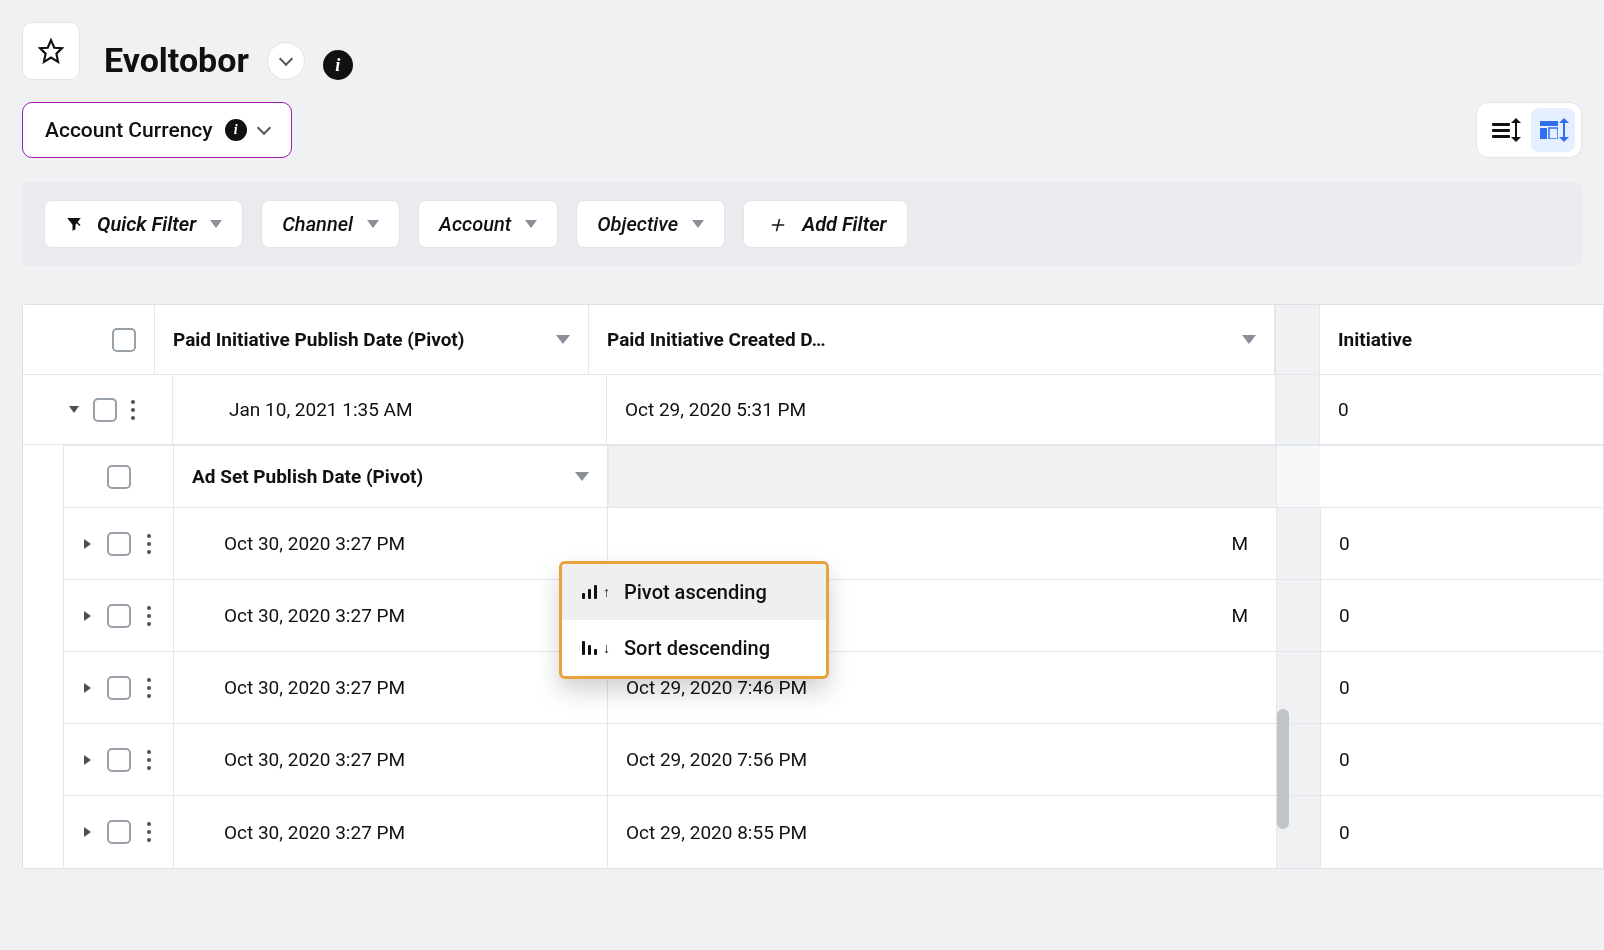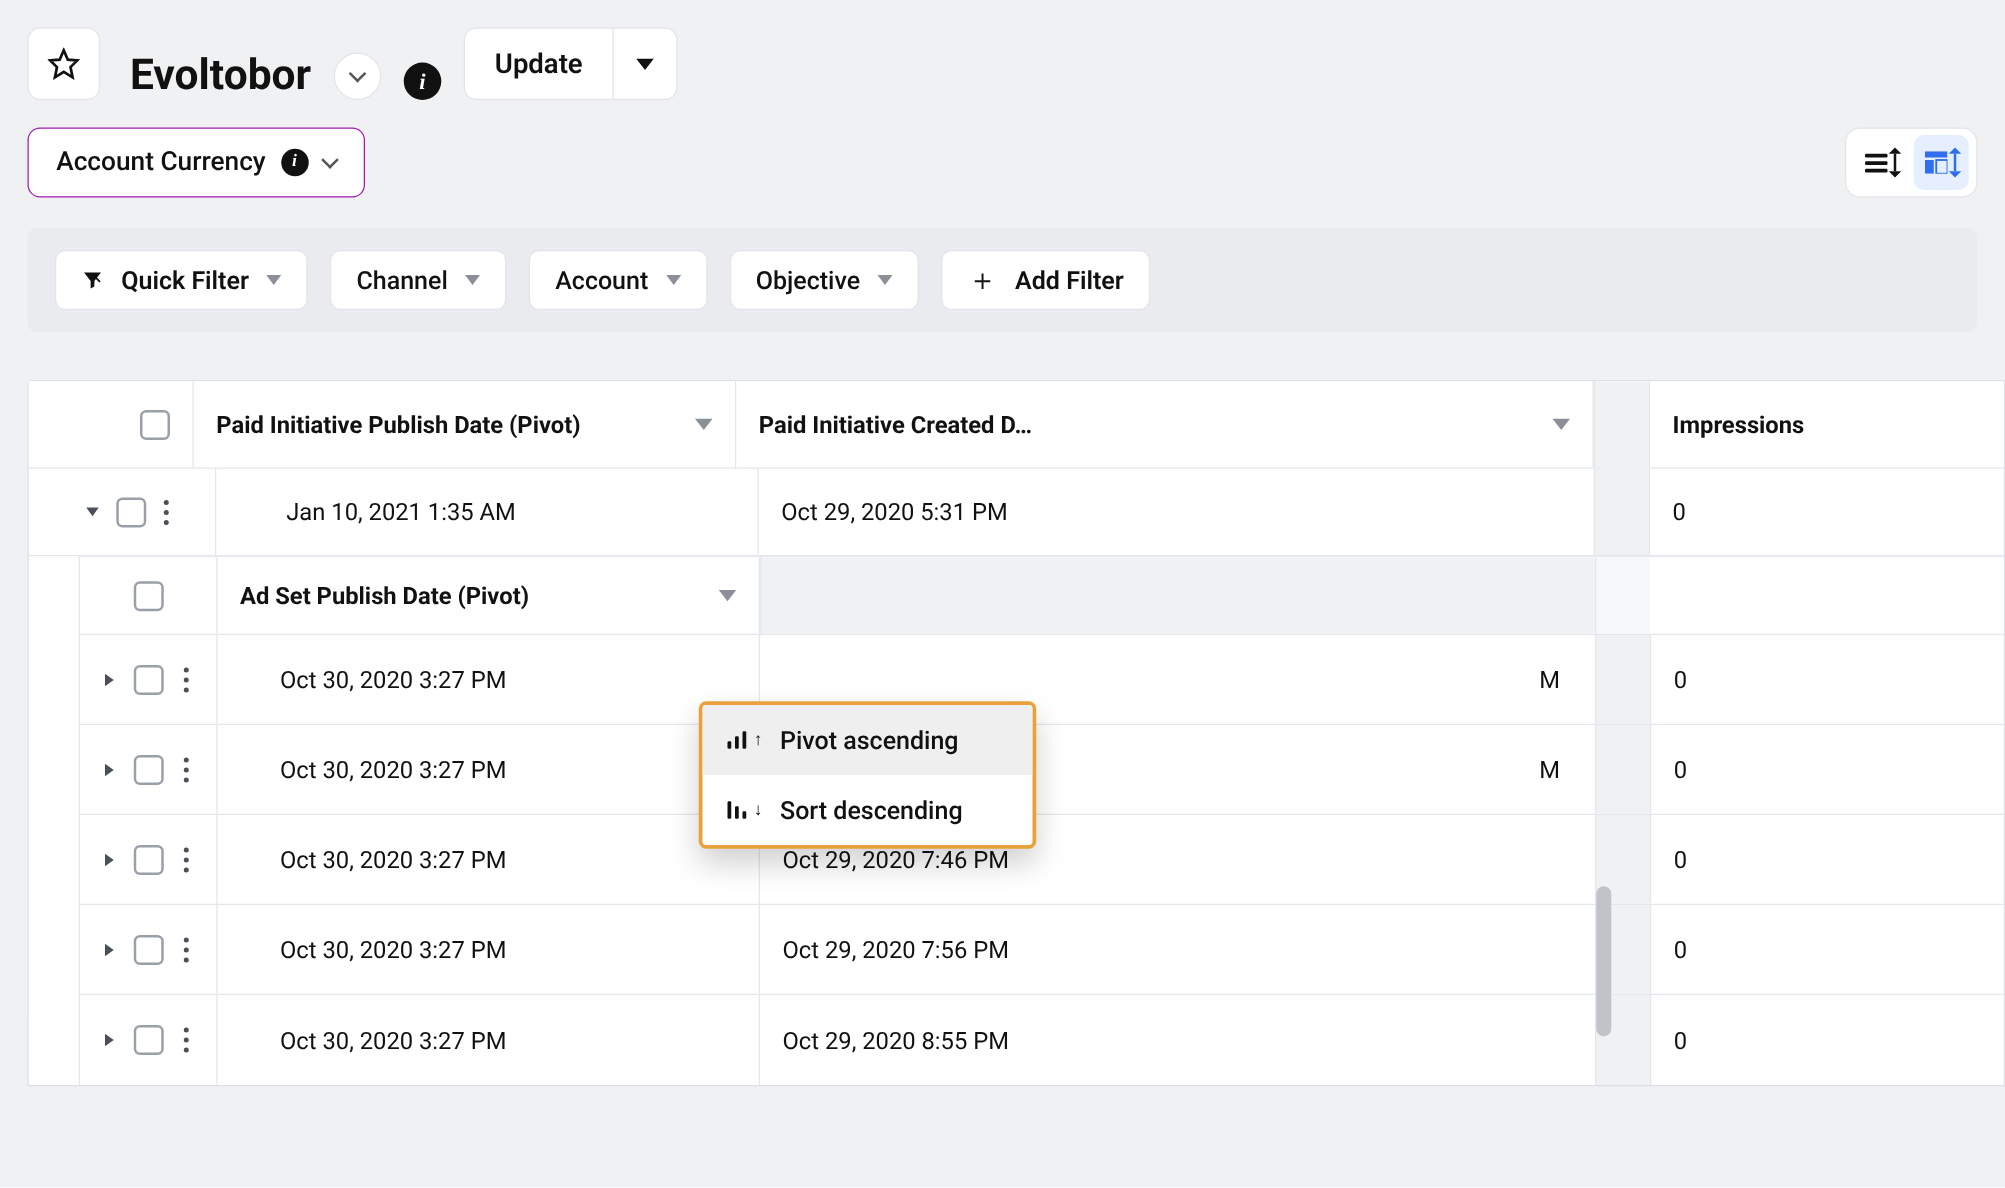--- a/index.html
+++ b/index.html
@@ -156,21 +156,21 @@
   .vt-wrap { display:flex; align-items:center; gap:3px; }
   .vt-col { display:flex; flex-direction:column; align-items:center; width:6px;}
   .vt-col .line { width:2px; height:14px; background:#111; }
   .vt-col.blue .line { background:#2f6fed; }
   .tri-up { border-bottom:5px solid #111; }
   .tri-down { border-top:5px solid #111; }
   .tri-up.blue { border-bottom-color:#2f6fed; }
   .tri-down.blue { border-top-color:#2f6fed; }
 
   
-  .filterbar-wrap { padding: 0 22px; }
+  .filterbar-wrap { padding: 0 22px; font-style: italic; }
   .filterbar {
     background: #e9ebee;
     border-radius: 8px;
     padding: 18px 22px;
     display: flex;
     gap: 18px;
     align-items: center;
   }
   .filter-chip {
     background: #fff;
@@ -307,26 +307,20 @@
   <div class="icon-btn">
     <svg width="26" height="26" viewBox="0 0 24 24" fill="none" stroke="#111" stroke-width="2">
         <polygon points="12 2 15 9 22 9.5 17 14.5 18.5 22 12 18 5.5 22 7 14.5 2 9.5 9 9 12 2"></polygon>
       </svg>
   </div>
   <div class="page-title">Evoltobor</div>
   <div class="circle-btn">
     <span class="chevron"></span>
   </div>
   <div class="info-circle">i</div>
-  <div class="btn-group">
-    <div class="seg">Update</div>
-    <div class="seg" style="padding:0 18px;">
-      <span class="caret-down-sm"></span>
-    </div>
-  </div>
 </div>
 
 <div class="secondbar">
   <div class="chip">
     <span>Account Currency</span>
     <span class="info-mini">i</span>
     <span class="chevron"></span>
   </div>
   <div class="view-toggle">
     <div class="vtbtn">
@@ -399,21 +393,21 @@
       <div class="cell colhead">
         <span class="truncate">Paid Initiative Publish Date (Pivot)</span>
         <span class="col-caret"></span>
       </div>
       <div class="cell colhead">
         <span class="truncate">Paid Initiative Created D…</span>
         <span class="col-caret"></span>
       </div>
       <div class="cell gap pivot-gap"></div>
       <div class="cell imp" style="font-weight:700;">
-        <span>Impressions</span>
+        <span>Initiative</span>
       </div>
     </div>
 
     <div class="row inner">
       <div class="cell first">
         <span class="tri-toggle"></span>
         <div class="checkbox"></div>
         <div class="kebab">
             <span></span>
             <span></span>

